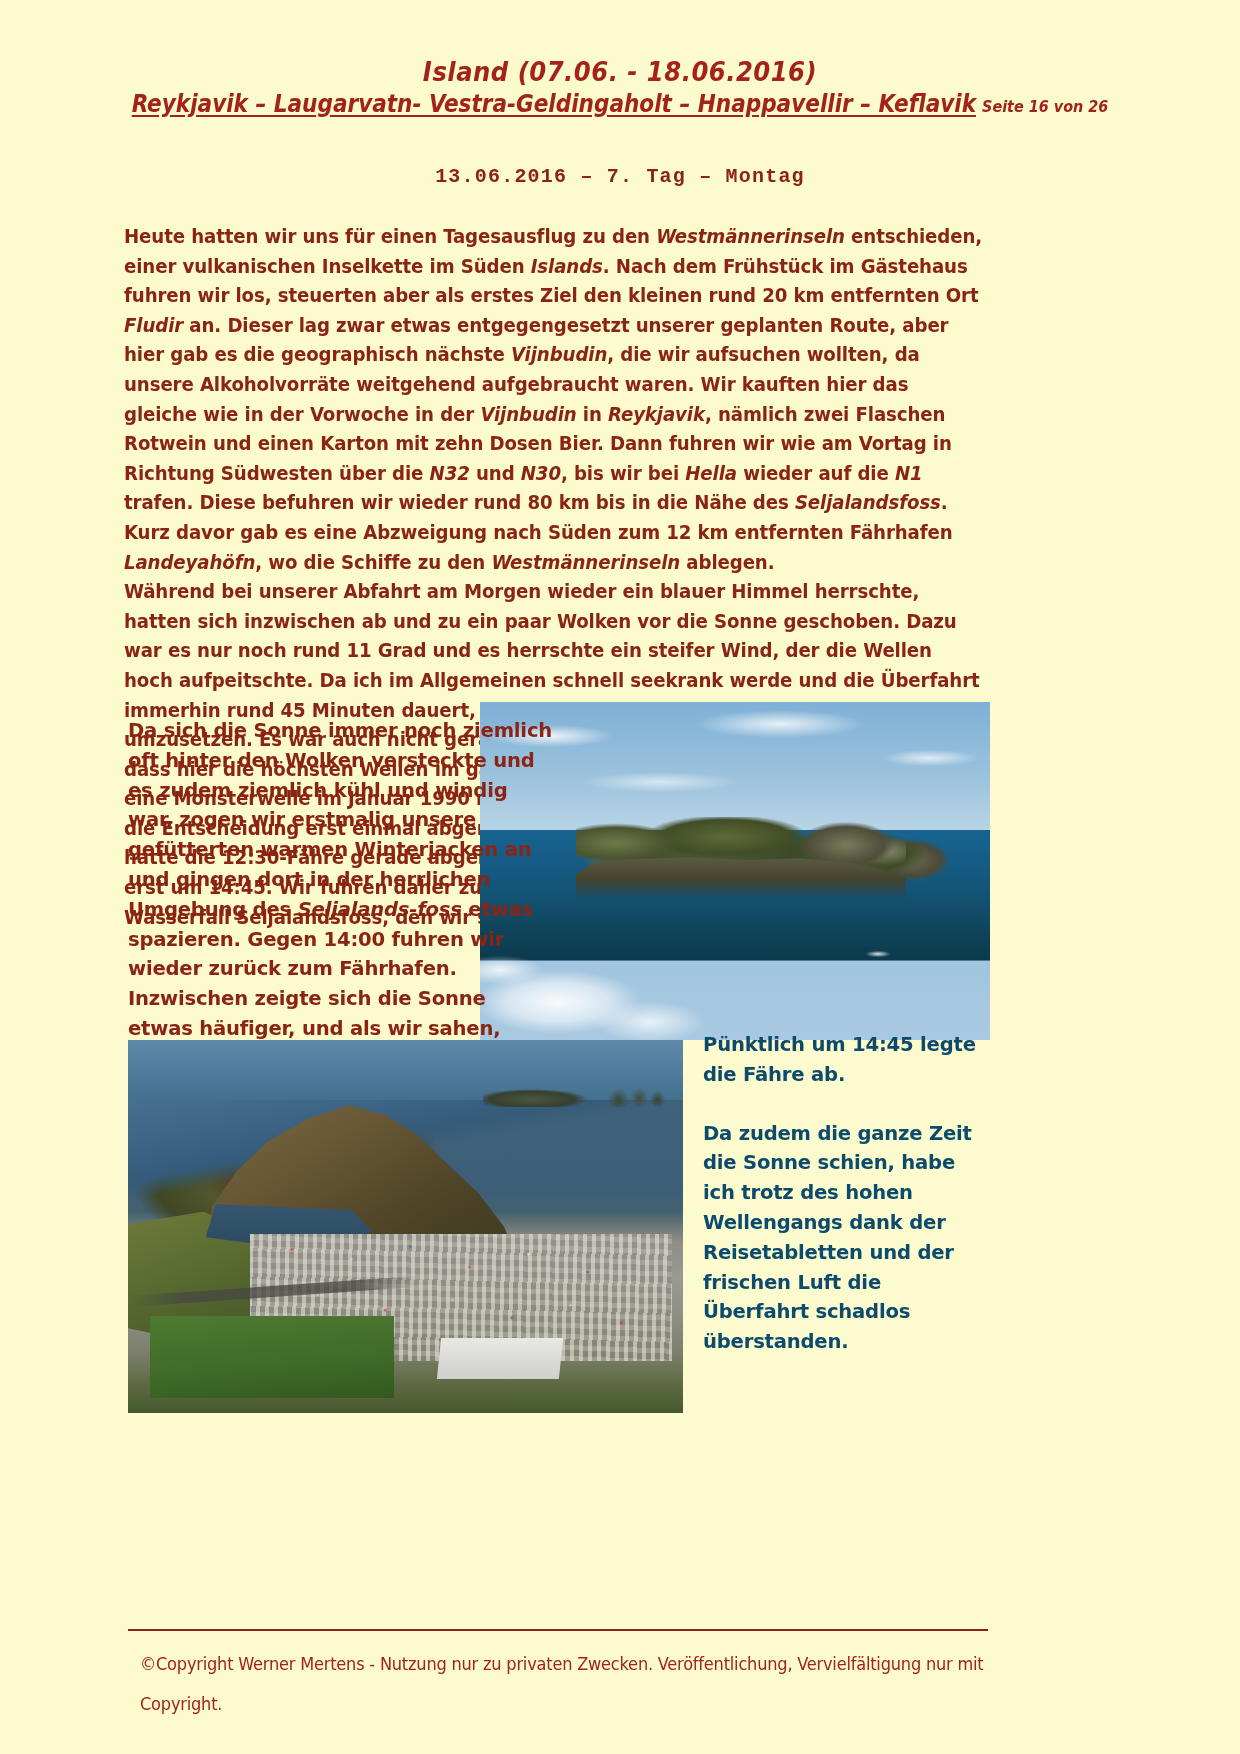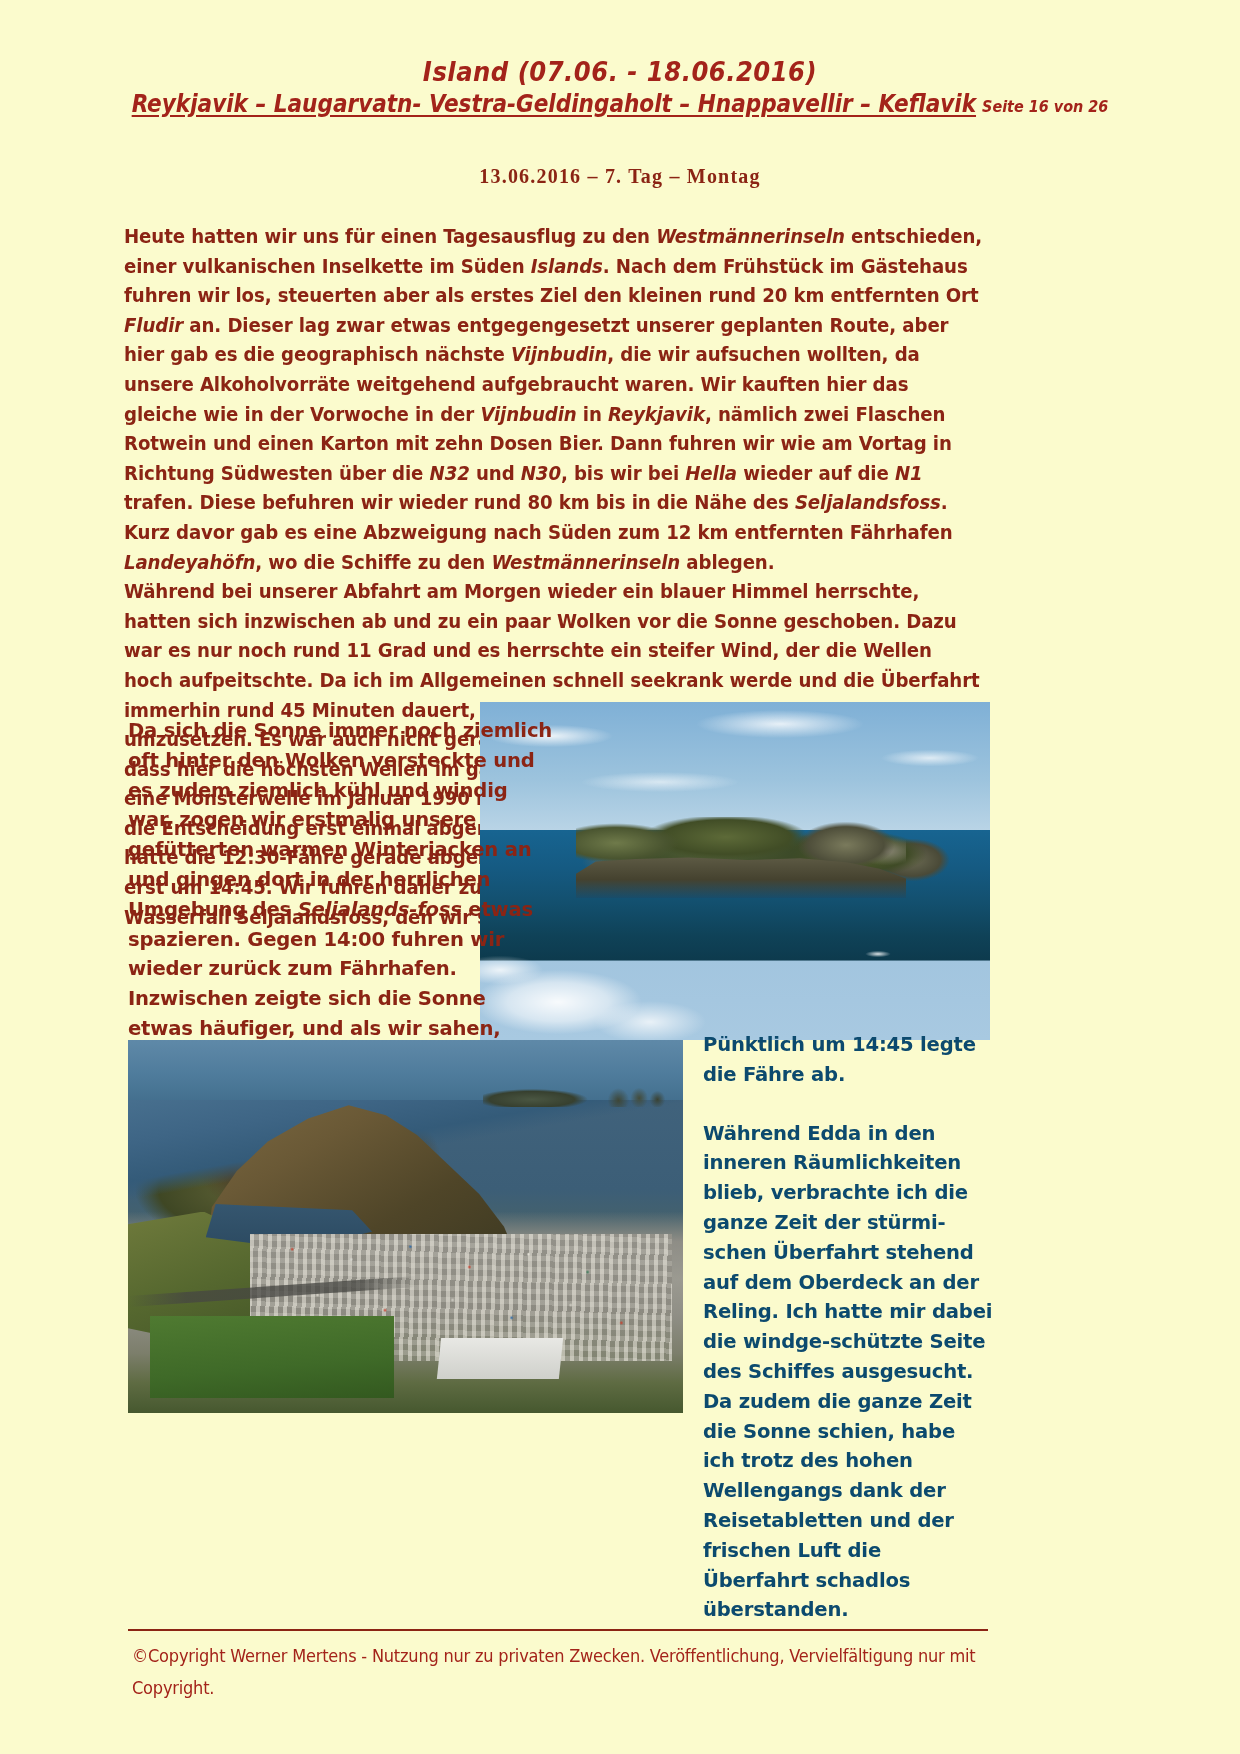--- a/index.html
+++ b/index.html
@@ -38,21 +38,21 @@
   .hdr-route .pageno{
     font-weight:bold;font-size:16px;
     text-decoration:none;
     padding-left:6px;
   }
 
   
   .dateline{
     text-align:center;
     margin-top:46px;
-    font-family:Liberation Serif, serif;
+    font-family:Liberation Mono, monospace;
     font-weight:bold;font-size:20px;
     letter-spacing:1.2px;
     color:#8b2414;
   }
 
   
   .body-narrow{
     position:absolute;
     left:124px;top:222px;width:862px;
     font-family:"DejaVu Sans Condensed","Liberation Sans Narrow","Liberation Sans",sans-serif;
@@ -241,21 +241,21 @@
     position:absolute;left:128px;top:1629px;width:860px;
     border-top:2px solid #8b2414;
   }
   .footer-text{
     position:absolute;left:128px;top:1638px;width:880px;
     font-family:"DejaVu Sans Condensed","Liberation Sans",sans-serif;
     font-size:18px;line-height:28px;font-weight:normal;
     color:#a3231a;
     letter-spacing:-0.2px;
   }
-  .footer-text p{margin:4px;}
+  .footer-text p{margin:12px;}
 </style>
 </head>
 <body>
 
 <div class="page">
 
   <div class="hdr">
     <div class="hdr-title">Island  (07.06.  -  18.06.2016)</div>
     <div class="hdr-route">
       <span class="route-main">Reykjavik – Laugarvatn-  Vestra-Geldingaholt – Hnappavellir – Keflavik</span><span class="pageno">Seite 16 von 26</span>
@@ -288,21 +288,20 @@
     <div class="harbour"></div>
     <div class="houses"></div>
     <div class="road"></div>
     <div class="field"></div>
     <div class="bigroof"></div>
   </div>
 
   <div class="col-right">
     <p>Pünktlich  um 14:45 legte die Fähre ab.</p>
     <div class="gap"></div>
-    <p>Während Edda in den inneren Räumlichkeiten blieb, verbrachte ich die ganze Zeit der stürmi-schen Überfahrt stehend auf dem Oberdeck an der Reling. Ich hatte mir dabei die windge-schützte Seite des Schiffes ausgesucht.</p>
     <p>Da zudem die ganze Zeit die Sonne schien, habe ich trotz des hohen Wellengangs dank der Reisetabletten und der frischen Luft die Überfahrt schadlos überstanden.</p>
   </div>
 
   <div class="footer-rule"></div>
   <div class="footer-text">
     <p>©Copyright Werner Mertens - Nutzung nur zu privaten Zwecken.  Veröffentlichung, Vervielfältigung nur mit</p>
     <p>Copyright.</p>
   </div>
 
 </div>

